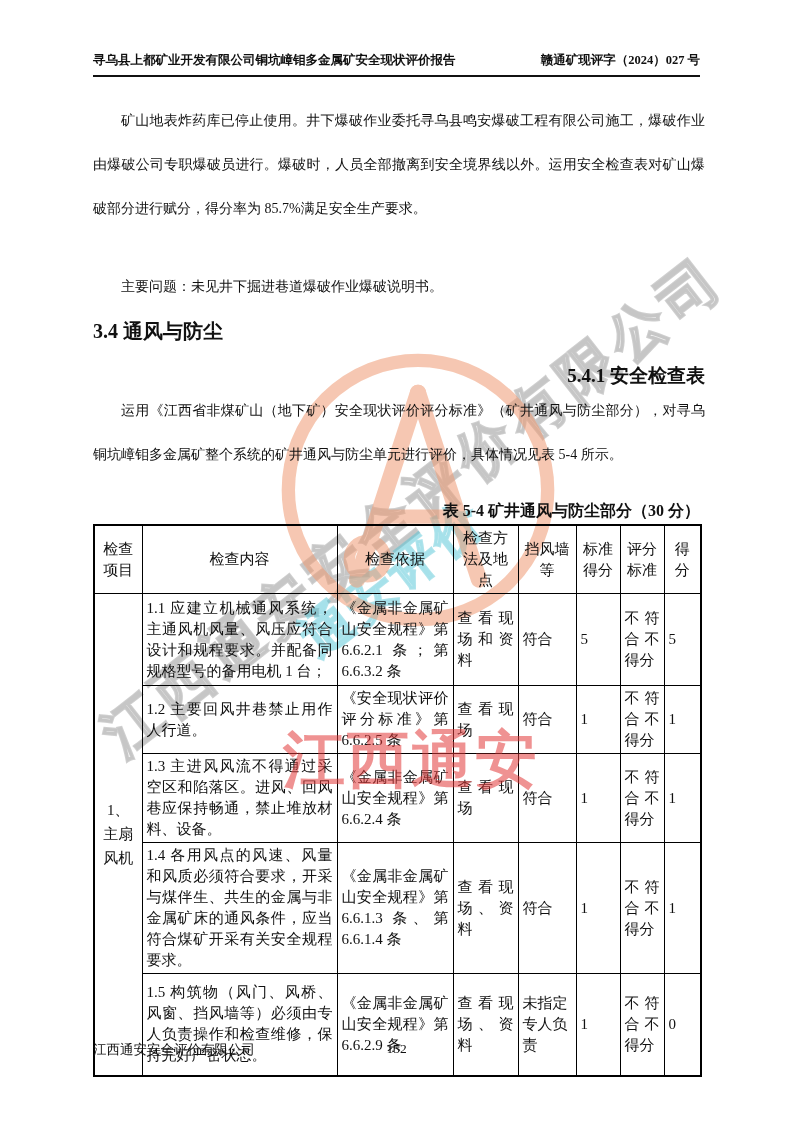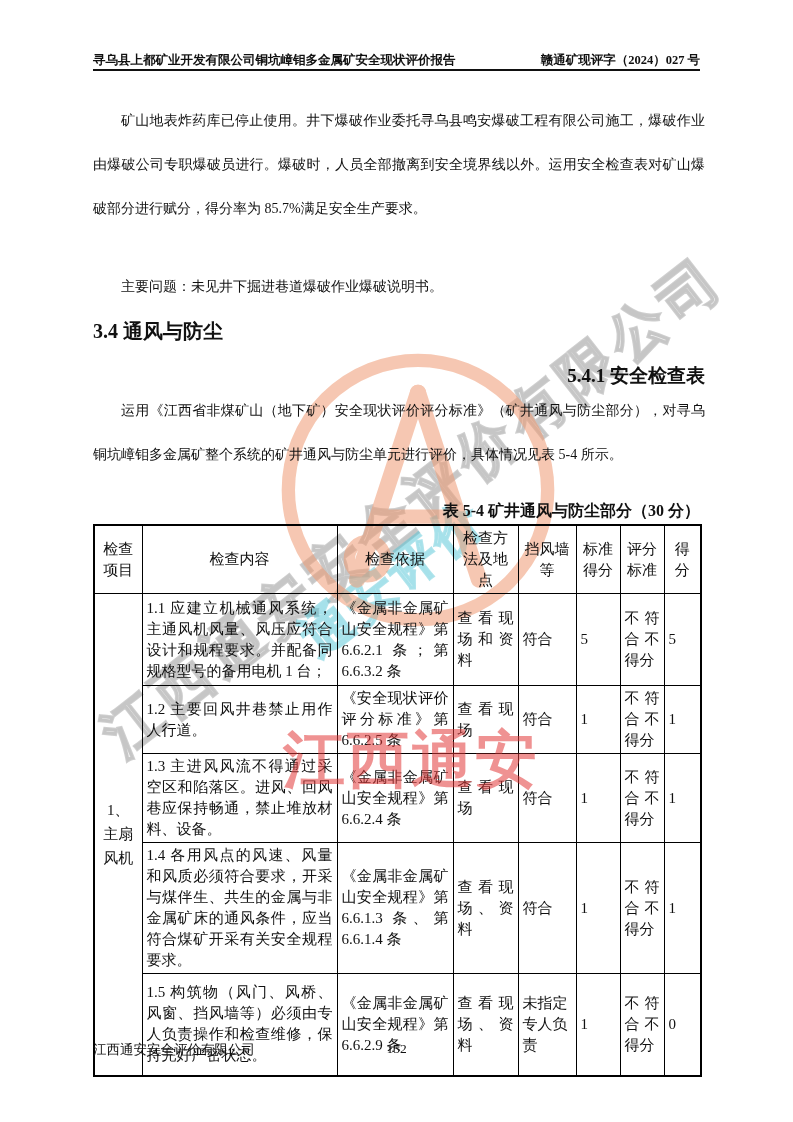--- a/index.html
+++ b/index.html
@@ -32,21 +32,21 @@
     left:283px;top:718px;
     font-size:62px;font-weight:bold;letter-spacing:2px;
     color:rgba(226,57,57,0.55);
     z-index:3;
   }
   
   .hdr{
     position:absolute;left:93px;top:52px;width:607px;
     display:flex;justify-content:space-between;align-items:flex-end;
     font-size:12.5px;font-weight:bold;
-    border-bottom:2px solid #111;padding-bottom:0;
+    border-bottom:2px solid #111;padding-bottom:6px;
     z-index:2;
   }
   
   .blk{position:absolute;left:93px;width:612px;z-index:2;}
   .para{
     font-size:14px;line-height:44px;text-align:justify;
     text-indent:2em;margin:0;
   }
   .h1{font-size:20px;font-weight:bold;margin:0;}
   .h2{font-size:19px;font-weight:bold;margin:0;}

